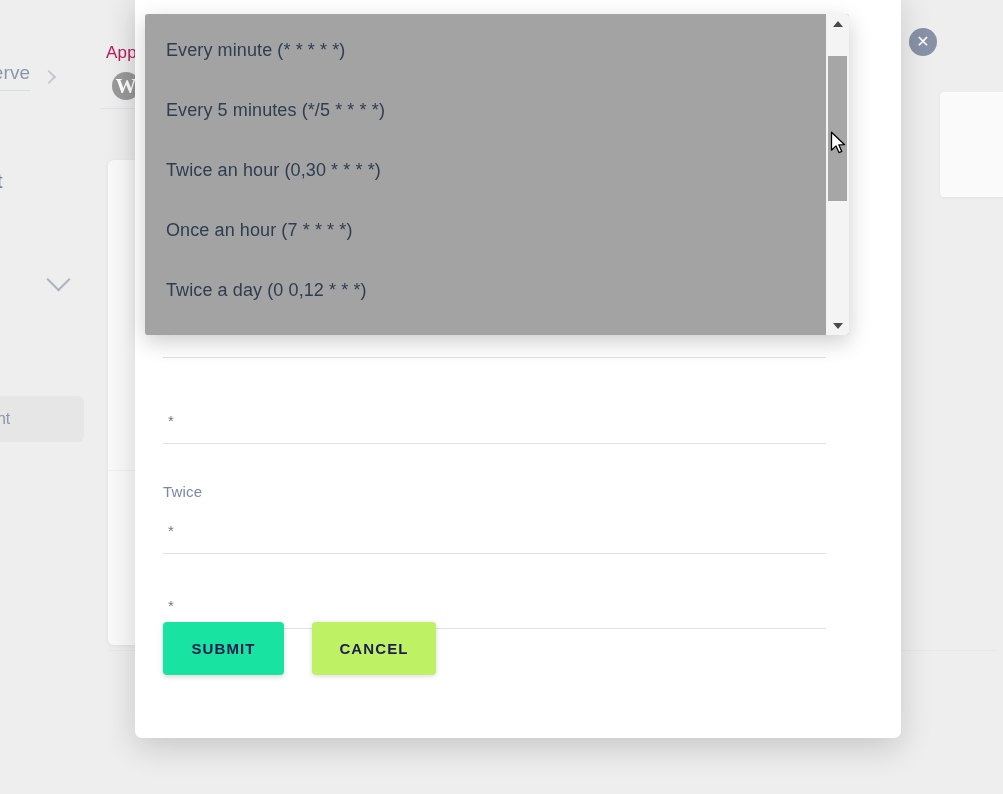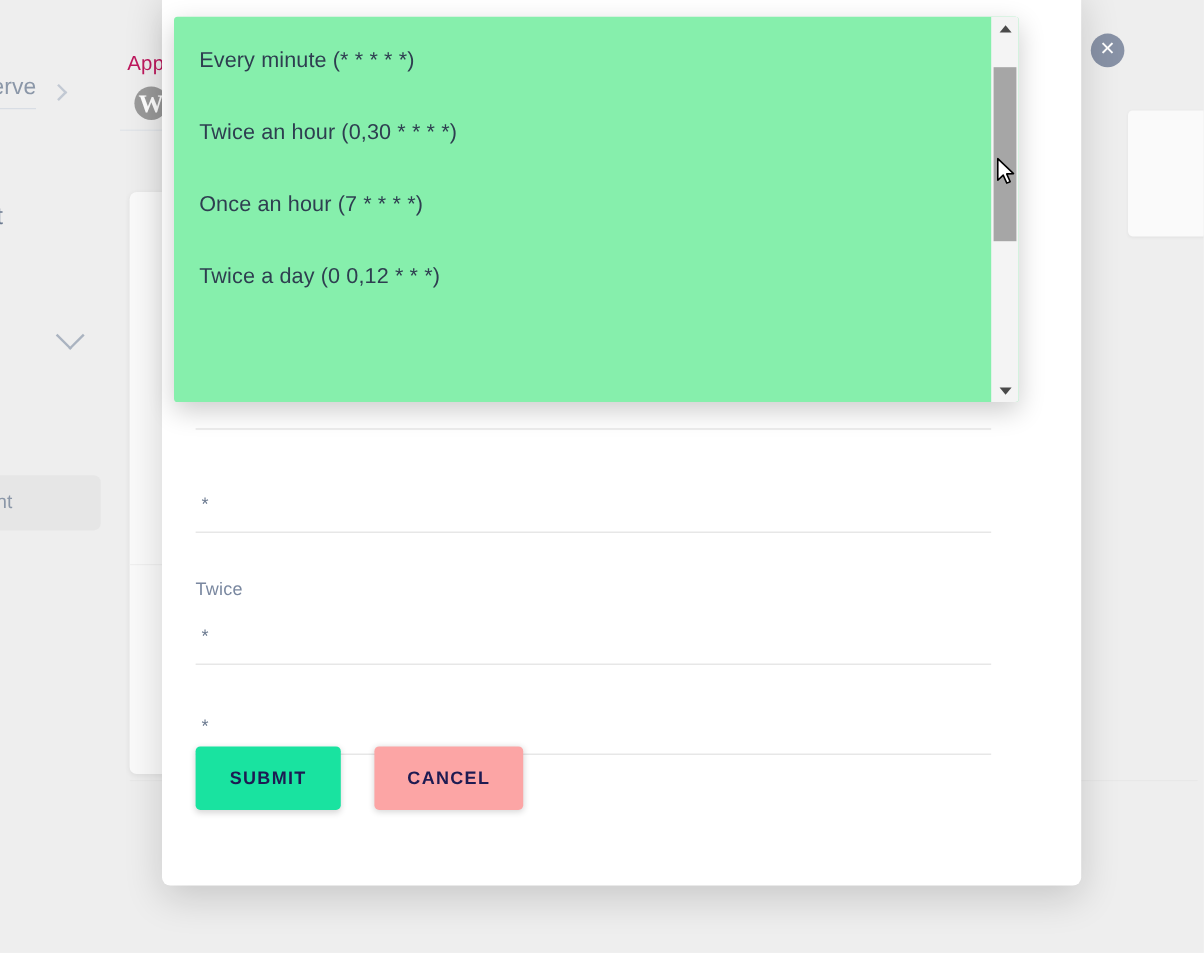--- a/index.html
+++ b/index.html
@@ -121,31 +121,31 @@
     font-size: 15px; font-weight: bold; letter-spacing: 1.1px;
     cursor: pointer;
   }
   .btn-submit {
     width: 121px; height: 53px;
     background: #19e3a0; color: #1d1b52;
     box-shadow: 0 2px 5px rgba(0,0,0,.16);
   }
   .btn-cancel {
     width: 124px; height: 53px;
-    background: #fca5a5; color: #1d1b52;
+    background: #bef264; color: #1d1b52;
     box-shadow: 0 1px 5px rgba(0,0,0,.16);
   }
   .tri-up { width: 0; height: 0; border-left: 5px solid transparent; border-right: 5px solid transparent; border-bottom: 6px solid #9a9a9a; }
   .tri-dn { width: 0; height: 0; border-left: 5px solid transparent; border-right: 5px solid transparent; border-top: 6px solid #6b6b6b; }
 
   
   .dropdown {
     position: absolute; left: 145px; top: 14px;
     width: 704px; height: 321px;
-    background: #86efac; border-radius: 3px;
+    background: #a3a3a3; border-radius: 3px;
     box-shadow: 0 7px 22px rgba(0,0,0,.20);
     overflow: hidden;
   }
   .dd-list { position: absolute; left: 0; top: 0; width: 682px; padding-top: 6px; }
   .dd-item {
     height: 60px; display: flex; align-items: center;
     padding-left: 21px;
     font-size: 18px; color: #2e3e50; letter-spacing: .1px;
     cursor: pointer; white-space: nowrap;
   }
@@ -236,20 +236,21 @@
         <button class="btn btn-submit">SUBMIT</button>
         <button class="btn btn-cancel">CANCEL</button>
       </div>
 
     </div>
   </div>
 
   <div class="dropdown">
     <div class="dd-list">
       <div class="dd-item">Every minute (* * * * *)</div>
+      <div class="dd-item">Every 5 minutes (*/5 * * * *)</div>
       <div class="dd-item">Twice an hour (0,30 * * * *)</div>
       <div class="dd-item">Once an hour (7 * * * *)</div>
       <div class="dd-item">Twice a day (0 0,12 * * *)</div>
     </div>
 
     <div class="scroll-dd">
       <div class="sb-up">
           <span class="tri-up" style="border-bottom-color:#4a4a4a;"></span>
         </div>
       <div class="thumb"></div>

